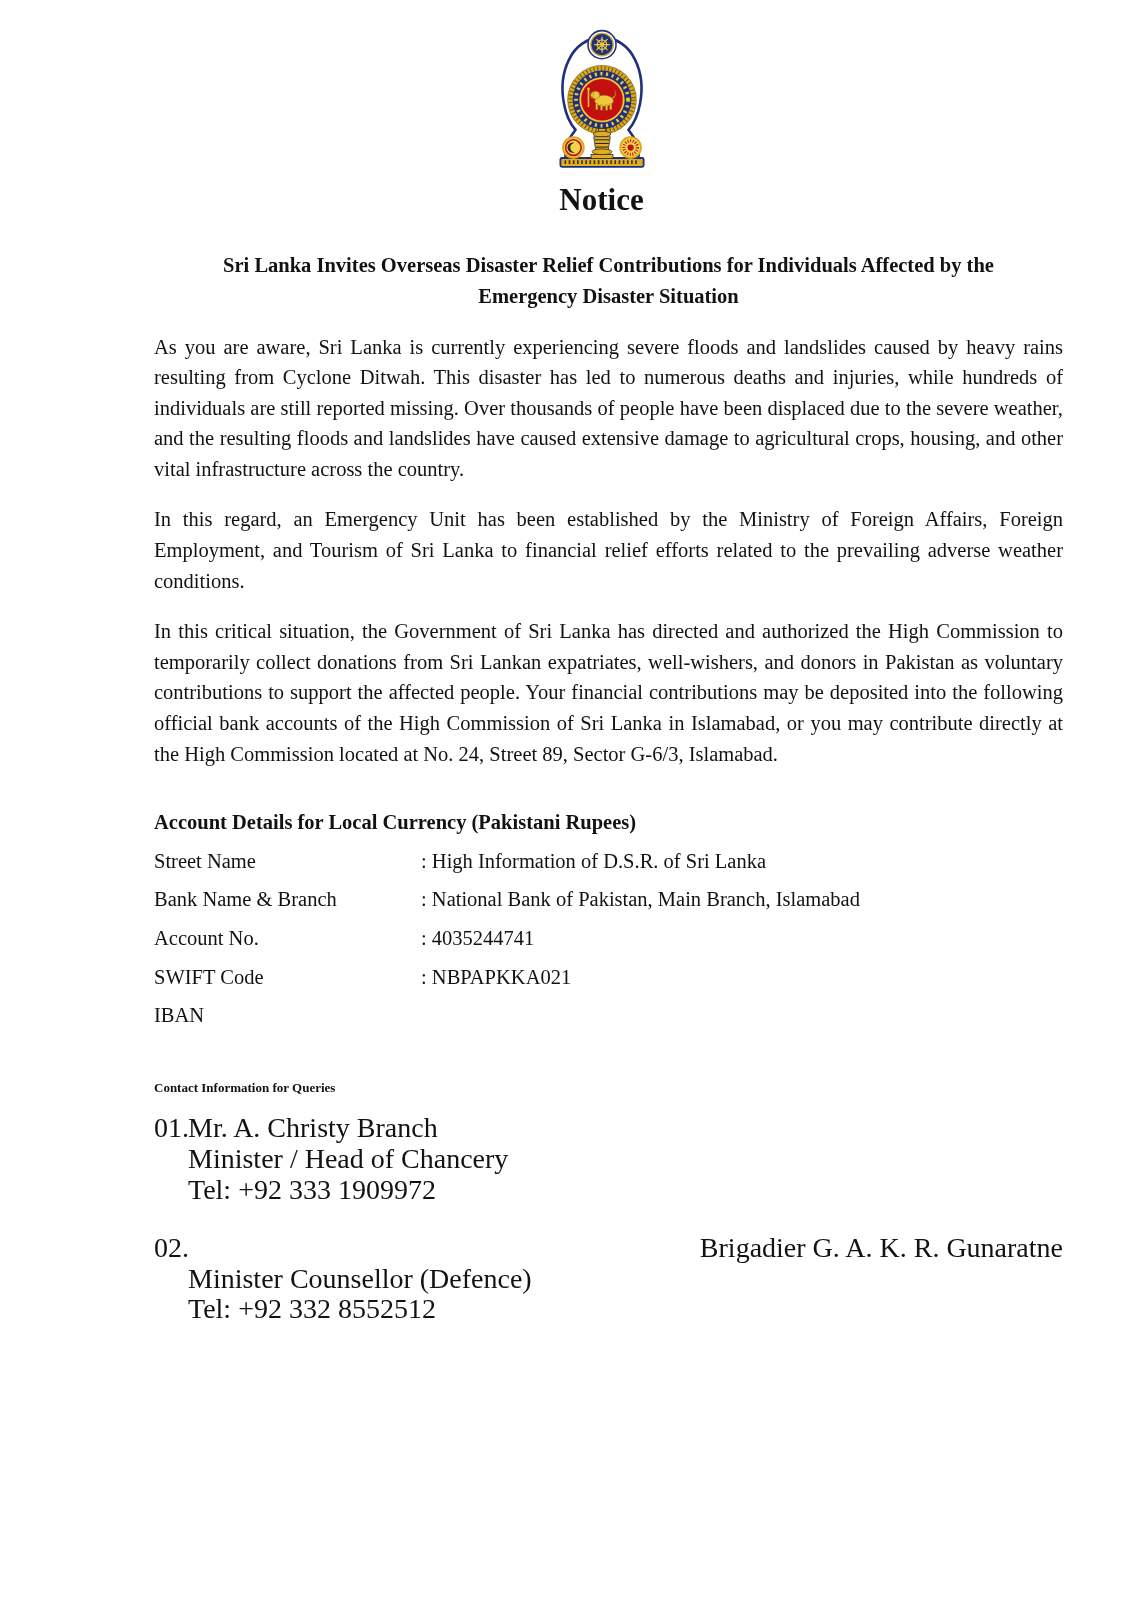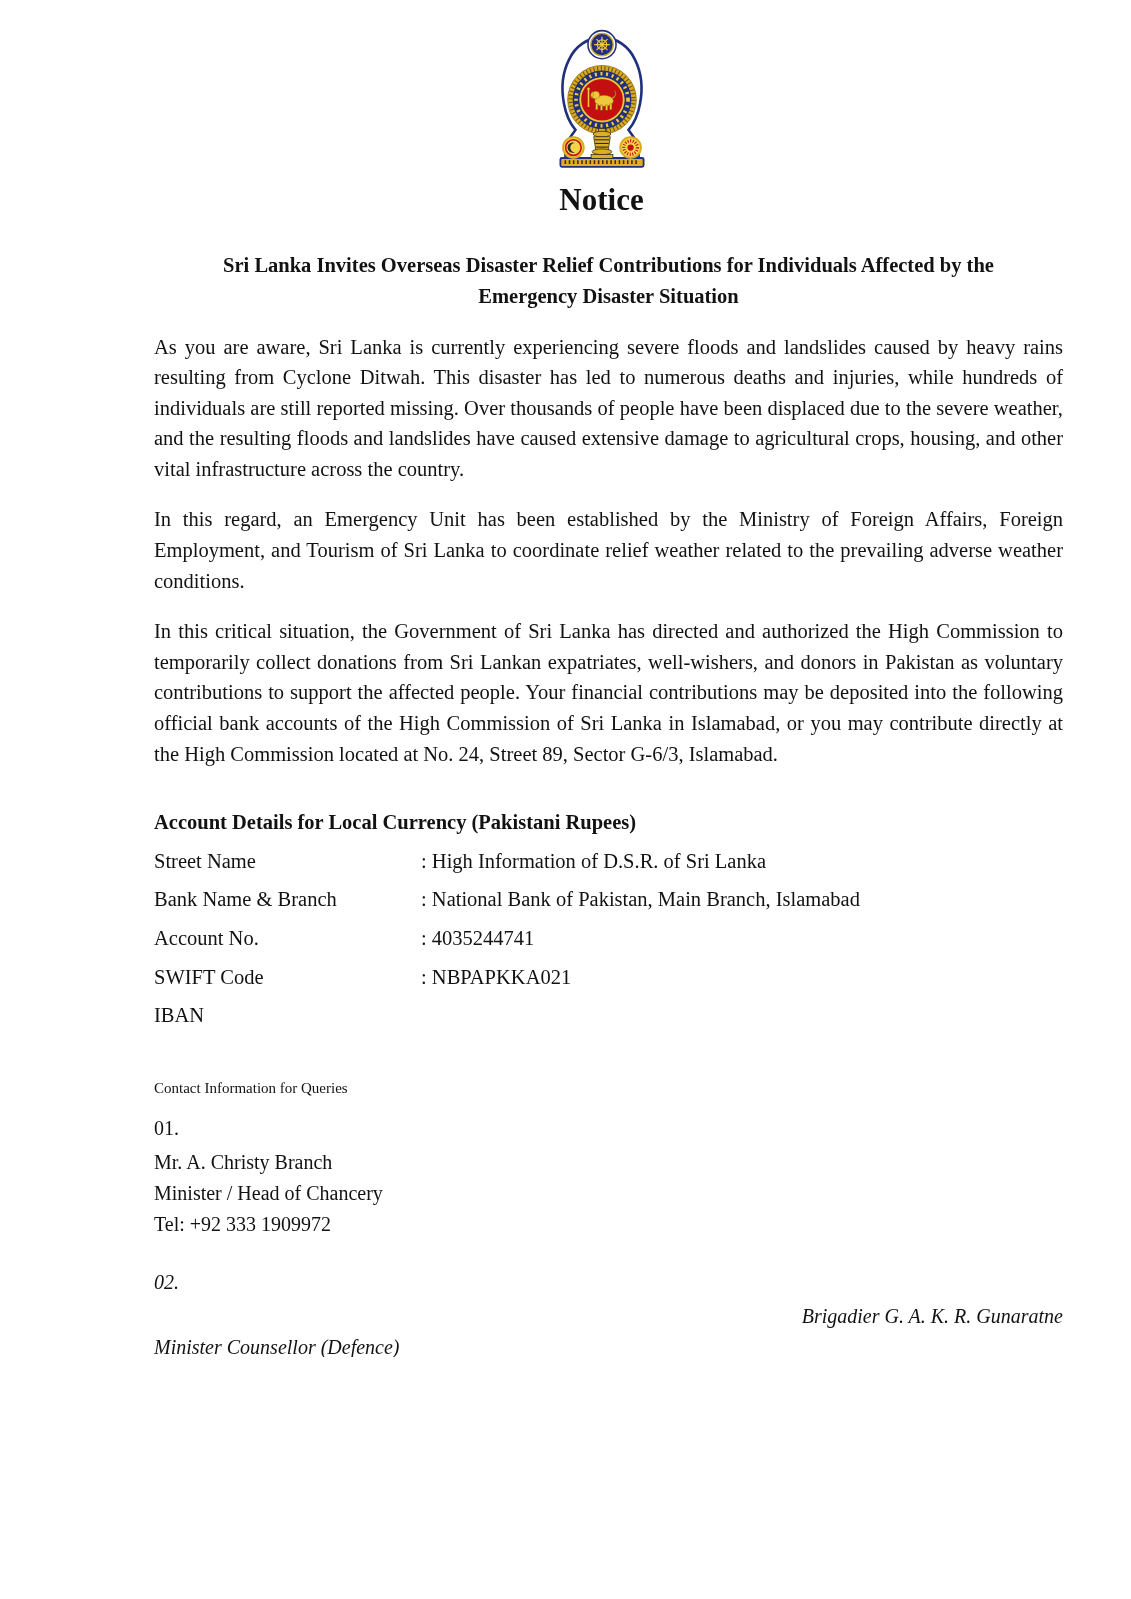--- a/index.html
+++ b/index.html
@@ -51,32 +51,31 @@
   .account-row {
     display: flex;
     margin-top: 8px;
     font-size: 20.5px;
     line-height: 30.6px;
   }
   .account-label { width: 267px; flex: 0 0 267px; }
   .account-value { flex: 1; }
   .contacts-heading {
     margin: 42px 0 0 0;
-    font-size: 15px;
-    font-weight: 400;
+    font-size: 13px;
+    font-weight: 700;
     line-height: 30.6px;
   }
   .contact-entry {
     display: flex;
     margin-top: 10px;
-    font-size: 20px;
-    line-height: 30.6px;
-    flex-direction: column;
-  }
-  .contact-entry.second { margin-top: 28px; font-style: italic; }
+    font-size: 28px;
+    line-height: 30.6px;
+  }
+  .contact-entry.second { margin-top: 28px; }
   .contact-number { width: 34px; flex: 0 0 34px; }
   .contact-lines { flex: 1; }
   .footer-block {
     margin: 92px 0 0 0;
     font-size: 20.5px;
     font-weight: 700;
     line-height: 31px;
   }
 </style>
 </head>
@@ -148,21 +147,21 @@
     </svg>
   </div>
 
   <h1 class="notice-heading">Notice</h1>
 
   <div class="content">
     <h2 class="doc-title">Sri Lanka Invites Overseas Disaster Relief Contributions for Individuals Affected by the
 Emergency Disaster Situation</h2>
 
     <p class="body-para">As you are aware, Sri Lanka is currently experiencing severe floods and landslides caused by heavy rains resulting from Cyclone Ditwah. This disaster has led to numerous deaths and injuries, while hundreds of individuals are still reported missing. Over thousands of people have been displaced due to the severe weather, and the resulting floods and landslides have caused extensive damage to agricultural crops, housing, and other vital infrastructure across the country.</p>
-    <p class="body-para">In this regard, an Emergency Unit has been established by the Ministry of Foreign Affairs, Foreign Employment, and Tourism of Sri Lanka to coordinate relief weather related to the prevailing adverse weather conditions.</p>
+    <p class="body-para">In this regard, an Emergency Unit has been established by the Ministry of Foreign Affairs, Foreign Employment, and Tourism of Sri Lanka to financial relief efforts related to the prevailing adverse weather conditions.</p>
     <p class="body-para">In this critical situation, the Government of Sri Lanka has directed and authorized the High Commission to temporarily collect donations from Sri Lankan expatriates, well-wishers, and donors in Pakistan as voluntary contributions to support the affected people. Your financial contributions may be deposited into the following official bank accounts of the High Commission of Sri Lanka in Islamabad, or you may contribute directly at the High Commission located at No. 24, Street 89, Sector G-6/3, Islamabad.</p>
 
     <h3 class="section-heading">Account Details for Local Currency (Pakistani Rupees)</h3>
 
     <div class="account-row">
       <span class="account-label">Street Name</span>
       <span class="account-value">: High Information of D.S.R. of Sri Lanka</span>
     </div>
     <div class="account-row">
       <span class="account-label">Bank Name &amp; Branch</span>

